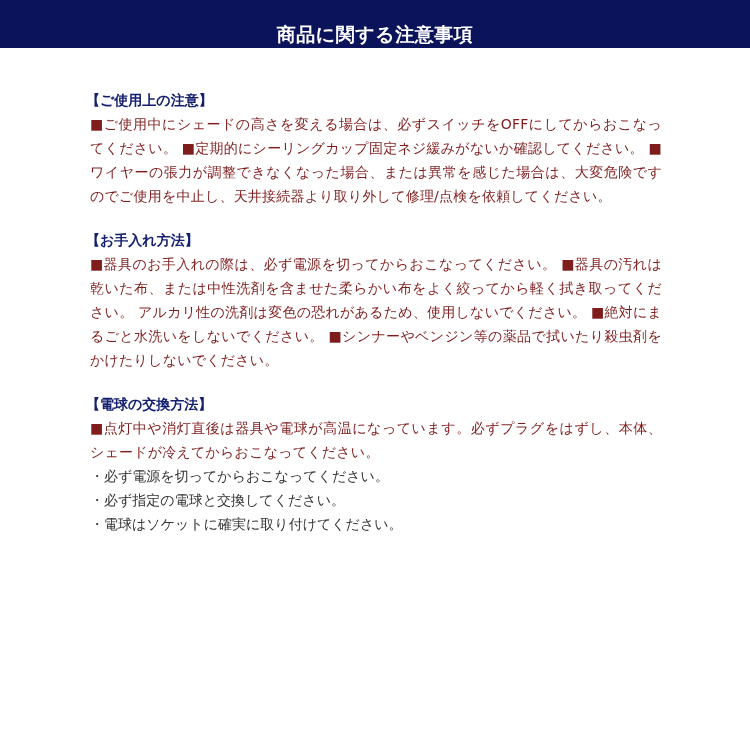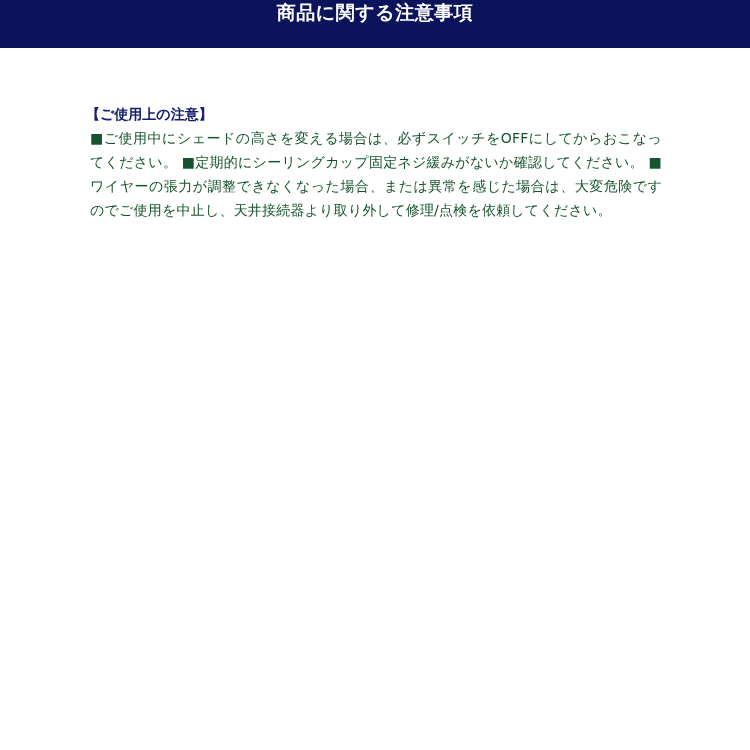--- a/index.html
+++ b/index.html
@@ -11,45 +11,45 @@
       width: 750px;
       height: 750px;
       overflow: hidden;
       font-family: "DejaVu Sans", "Liberation Sans", sans-serif;
     }
     .header {
       width: 750px;
       height: 48px;
       background: #0b145a;
       display: flex;
-      align-items: flex-start;
+      align-items: flex-end;
       justify-content: center;
     }
     .header-title {
       color: #ffffff;
       font-weight: bold;
       font-size: 19px;
       letter-spacing: 0.5px;
     }
     .content {
-      padding: 56px 0 0 90px;
+      padding: 42px 0 0 90px;
       width: 572px;
     }
     .section {
       margin-bottom: 22px;
     }
     .section-title {
       color: #14206e;
       font-weight: bold;
       font-size: 14px;
       line-height: 20px;
       margin: 0 0 2px -4px;
     }
     .section-body {
-      color: #14532d;
+      color: #7f1d1d;
       font-size: 14px;
       line-height: 24px;
       letter-spacing: 0.2px;
       text-align: justify;
       word-break: break-all;
       margin: 0;
     }
     .bullet {
       color: #333333;
       font-size: 14px;
@@ -67,15 +67,26 @@
 <div class="content">
 
   <div class="section">
     <div class="section-title">【ご使用上の注意】</div>
     <p class="section-body">■ご使用中にシェードの高さを変える場合は、必ずスイッチをOFFにしてからおこなってください。 ■定期的にシーリングカップ固定ネジ緩みがないか確認してください。 ■ワイヤーの張力が調整できなくなった場合、または異常を感じた場合は、大変危険ですのでご使用を中止し、天井接続器より取り外して修理/点検を依頼してください。</p>
   </div>
 
   <div class="section">
   </div>
 
+  <div class="section">
+    <div class="section-title">【お手入れ方法】</div>
+    <p class="section-body">■器具のお手入れの際は、必ず電源を切ってからおこなってください。 ■器具の汚れは乾いた布、または中性洗剤を含ませた柔らかい布をよく絞ってから軽く拭き取ってください。 アルカリ性の洗剤は変色の恐れがあるため、使用しないでください。 ■絶対にまるごと水洗いをしないでください。 ■シンナーやベンジン等の薬品で拭いたり殺虫剤をかけたりしないでください。</p>
+  </div>
 
+  <div class="section">
+    <div class="section-title">【電球の交換方法】</div>
+    <p class="section-body">■点灯中や消灯直後は器具や電球が高温になっています。必ずプラグをはずし、本体、シェードが冷えてからおこなってください。</p>
+    <p class="bullet">・必ず電源を切ってからおこなってください。</p>
+    <p class="bullet">・必ず指定の電球と交換してください。</p>
+    <p class="bullet">・電球はソケットに確実に取り付けてください。</p>
+  </div>
 
 </div>
 
 </body></html>

